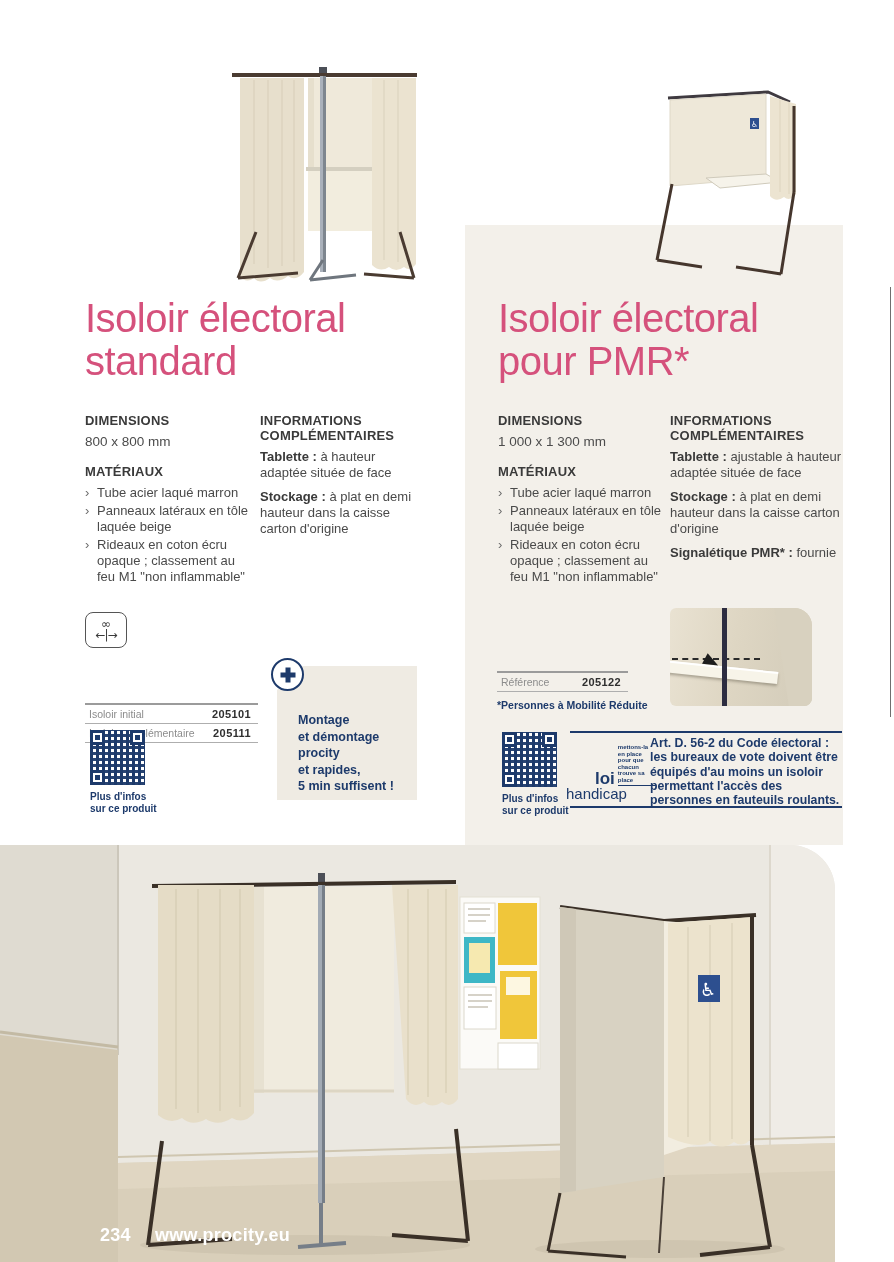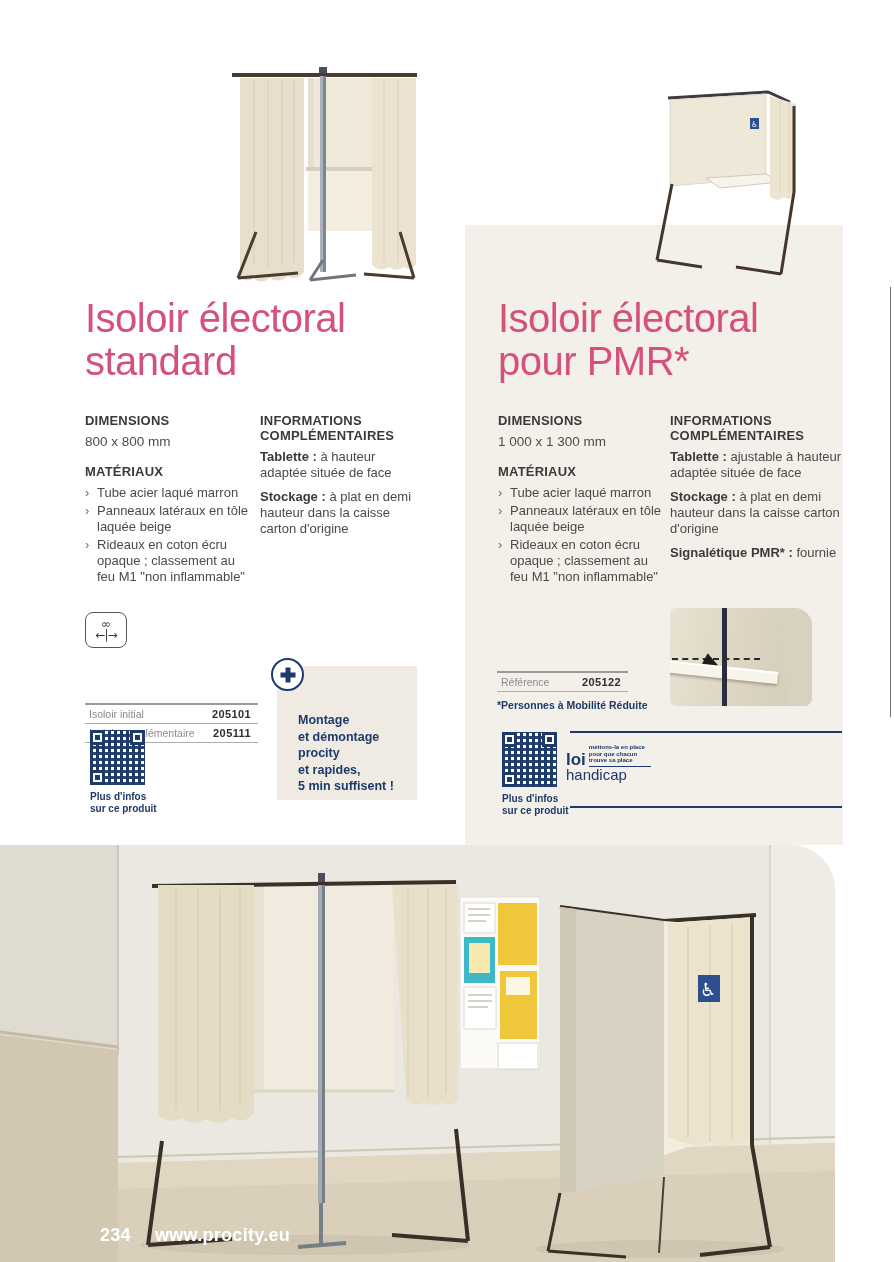--- a/index.html
+++ b/index.html
@@ -67,21 +67,21 @@
   .qr .finder::after { content:""; position:absolute; left:2px; top:2px; width:5px; height:5px; background:#1d3a6b; }
   .qr .f-tl { left:0; top:0; } .qr .f-tr { right:0; top:0; } .qr .f-bl { left:0; bottom:0; }
   .qr-caption { position:absolute; font-size:10px; line-height:12px; font-weight:700; color:#1d3a6b; }
   .qr-cap-left  { left:90px;  top:791px; }
   .qr-cap-right { left:502px; top:793px; }
 
   
   .law-line { position:absolute; left:570px; width:272px; height:2px; background:#1d3a6b; }
   .law-line-top { top:731px; } .law-line-bottom { top:806px; }
   .loi-logo { position:absolute; left:566px; top:744px; width:90px; color:#1d3a6b; }
-  .loi-row { display:flex; align-items:flex-end; }
+  .loi-row { display:flex; align-items:flex-end;margin-left:29px; }
   .loi-word1 { font-size:17px; font-weight:800; line-height:15px; }
   .loi-tagline { font-size:6px; line-height:6.5px; width:62px; margin-left:3px; border-bottom:1.3px solid #1d3a6b; padding-bottom:2px; font-weight:700; }
   .loi-word2 { font-size:15px; font-weight:400; line-height:16px; }
   .law-text { position:absolute; left:650px; top:736px; width:193px; font-size:12.3px; line-height:14.3px; font-weight:700; color:#1d3a6b; }
 
   
   .detail-photo { position:absolute; left:670px; top:608px; width:142px; height:98px; border-radius:6px 18px 8px 6px; overflow:hidden;
                   background:linear-gradient(100deg,#e9e2d2 0%,#ded6c3 45%,#d2cbb9 100%); }
   .dp-right-panel { position:absolute; right:0; top:0; width:58px; height:100%; background:#d8d1bf; clip-path:polygon(35% 0,100% 0,100% 100%,60% 100%); }
   .dp-pole { position:absolute; left:52px; top:0; width:5px; height:100%; background:#2c2c40; }
@@ -250,20 +250,21 @@
 
   <div class="law-line law-line-top"></div>
   <div class="law-line law-line-bottom"></div>
   <div class="loi-logo">
     <div class="loi-row">
       <span class="loi-word1">loi</span>
       <span class="loi-tagline">mettons-la en place pour que chacun trouve sa place</span>
     </div>
     <div class="loi-word2">handicap</div>
   </div>
+  <div class="law-text">Art. D. 56-2 du Code électoral : les bureaux de vote doivent être équipés d'au moins un isoloir permettant l'accès des personnes en fauteuils roulants.</div>
 
   <div class="bottom-photo">
     <svg viewBox="0 0 835 417" width="835" height="417">
       <rect x="0" y="0" width="835" height="417" fill="#ebe8e1"></rect>
       <rect x="770" y="0" width="65" height="417" fill="#efece6"></rect>
       <line x1="770" y1="0" x2="770" y2="300" stroke="#ddd8cd" stroke-width="2"></line>
       <rect x="0" y="0" width="118" height="417" fill="#dfdbd1"></rect>
       <line x1="118" y1="0" x2="118" y2="210" stroke="#ccc7bb" stroke-width="2"></line>
       <polygon points="0,190 118,205 118,417 0,417" fill="#d2c8b2"></polygon>
       <line x1="0" y1="187" x2="118" y2="202" stroke="#c3baa4" stroke-width="3"></line>

